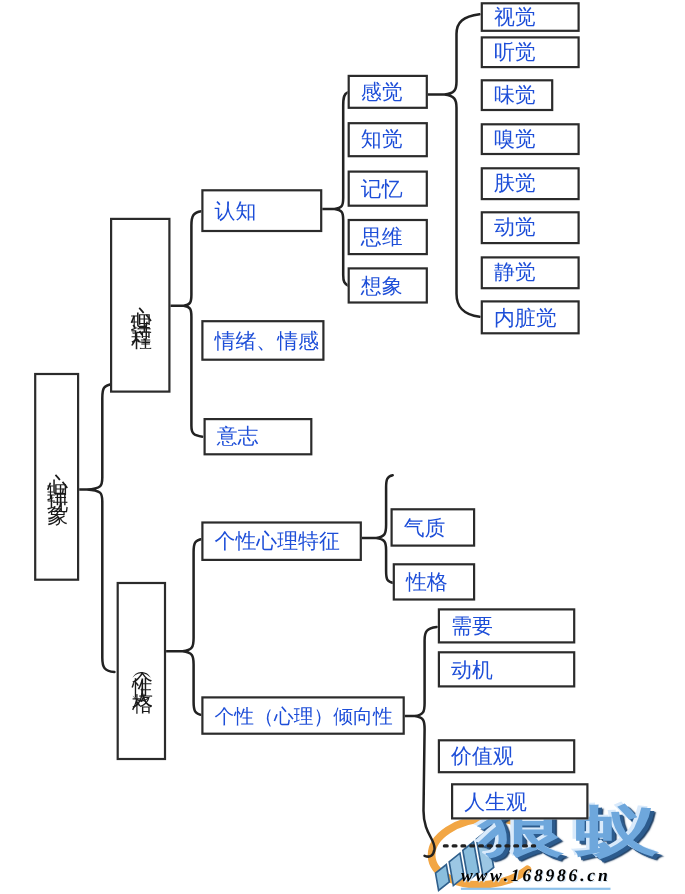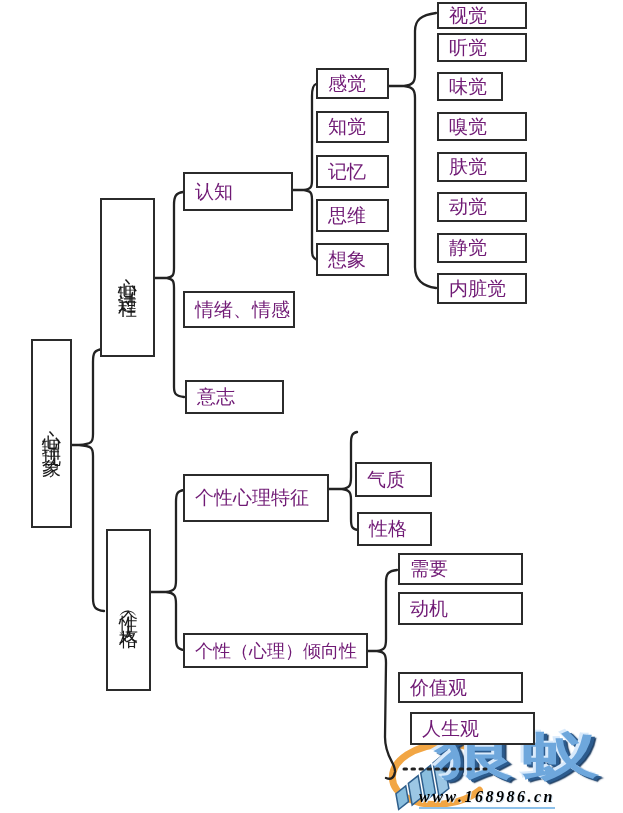--- a/index.html
+++ b/index.html
@@ -18,21 +18,21 @@
     position: absolute;
     left: 0; top: 0;
     width: 623px; height: 813px;
     z-index: 2;
     pointer-events: none;
   }
   .box {
     position: absolute;
     border: 2px solid #2b2b2b;
     background: #ffffff;
-    color: #701a75;
+    color: #1d4ed8;
     display: flex;
     align-items: center;
     font-size: 19px;
     padding-left: 10px;
     z-index: 3;
     white-space: nowrap;
     overflow: hidden;
   }
   .vbox {
     position: absolute;
@@ -184,21 +184,21 @@
   <div class="box" style="left:437px; top:192px; width:90px; height:30px;">
     <span>动觉</span>
   </div>
   <div class="box" style="left:437px; top:233px; width:90px; height:30px;">
     <span>静觉</span>
   </div>
   <div class="box" style="left:437px; top:273px; width:90px; height:31px;">
     <span>内脏觉</span>
   </div>
 
-  <div class="box" style="left:183px; top:474px; width:146px; height:48px;">
+  <div class="box" style="left:183px; top:474px; width:146px; height:36px;">
     <span>个性心理特征</span>
   </div>
   <div class="box" style="left:355px; top:462px; width:77px; height:35px;">
     <span>气质</span>
   </div>
   <div class="box" style="left:357px; top:512px; width:75px; height:34px;">
     <span>性格</span>
   </div>
 
   <div class="box fs18" style="left:183px; top:633px; width:185px; height:35px;">

